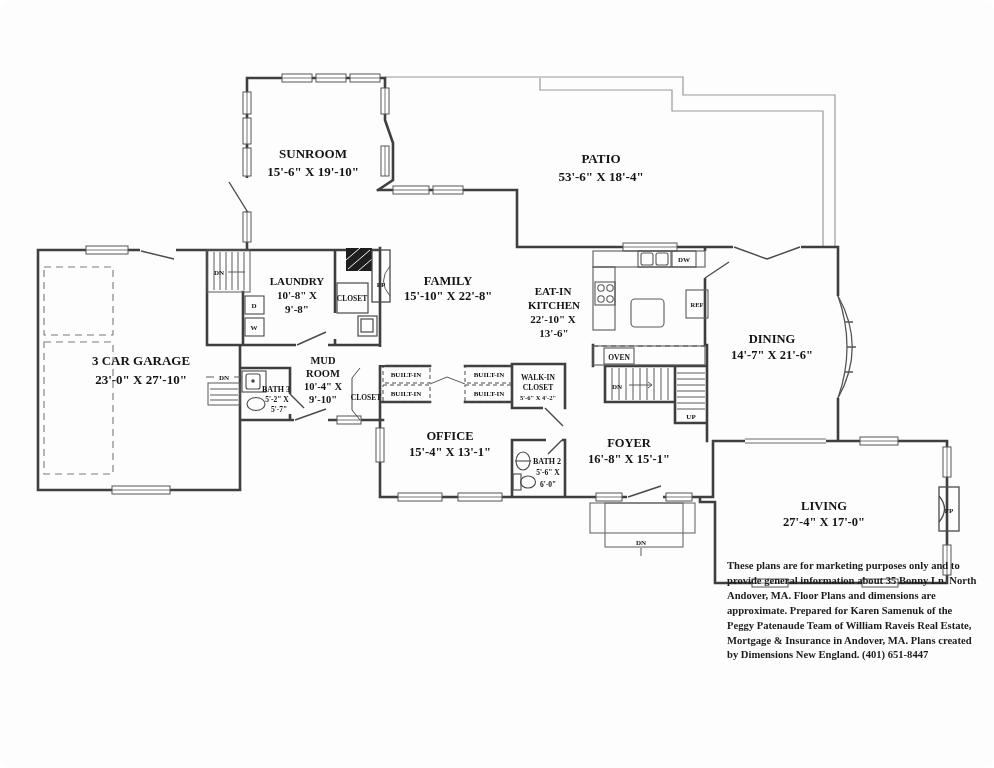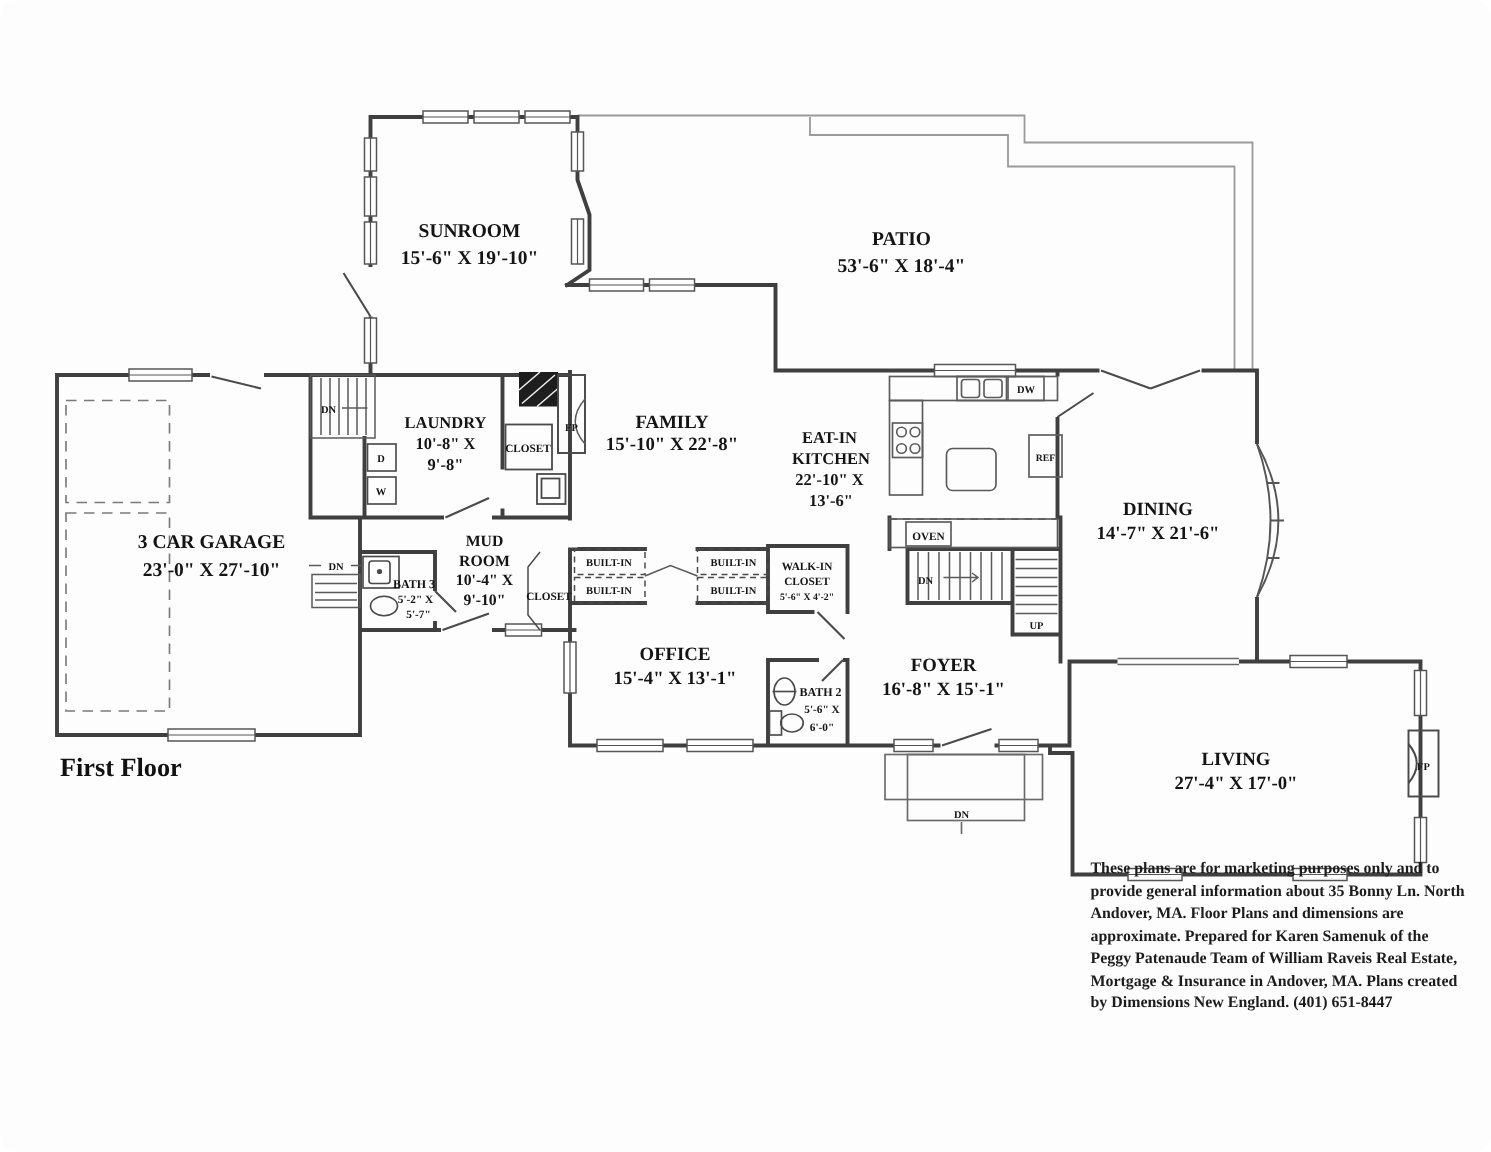--- a/index.html
+++ b/index.html
@@ -11,21 +11,21 @@
   .t12{font-size:12.5px;}
   .t11{font-size:11px;}
   .t10{font-size:10.5px;}
   .t8{font-size:8px;}
   .t75{font-size:7.5px;}
   .t7{font-size:7px;}
   .t65{font-size:6.5px;}
   .mid{text-anchor:middle;}
   #title-block{position:absolute;left:40px;top:500px;color:#111;
                font-size:17.5px;font-weight:bold;line-height:22px;}
-  #disclaimer{position:absolute;left:727px;top:573px;width:250px;color:#1c1c1c;
+  #disclaimer{position:absolute;left:727px;top:559px;width:250px;color:#1c1c1c;
               font-size:10.6px;font-weight:bold;line-height:14.9px;}
 </style>
 </head>
 <body>
 
 <div id="canvas">
 <svg width="994" height="768" viewBox="0 0 994 768">
 
   <g stroke="#9a9a9a" stroke-width="1.2" fill="none">
     <path d="M385,77 H683 V95 H835 V246"></path>
@@ -280,17 +280,16 @@
 
     <text class="t7 mid" x="219" y="275">DN</text>
     <text class="t7 mid" x="224" y="380">DN</text>
     <text class="t7 mid" x="617" y="389">DN</text>
     <text class="t7 mid" x="641" y="545">DN</text>
     <text class="t7 mid" x="691" y="419">UP</text>
   </g>
 </svg>
 
 <div id="title-block">
-  <div>First Floor</div>
 </div>
 
 <div id="disclaimer">These plans are for marketing purposes only and to provide general information about 35 Bonny Ln. North Andover, MA.  Floor Plans and dimensions are approximate.  Prepared for Karen Samenuk of the Peggy Patenaude Team of William Raveis Real Estate, Mortgage &amp; Insurance in Andover, MA.  Plans created by Dimensions New England.  (401) 651-8447</div>
 </div>
 
 </body></html>

